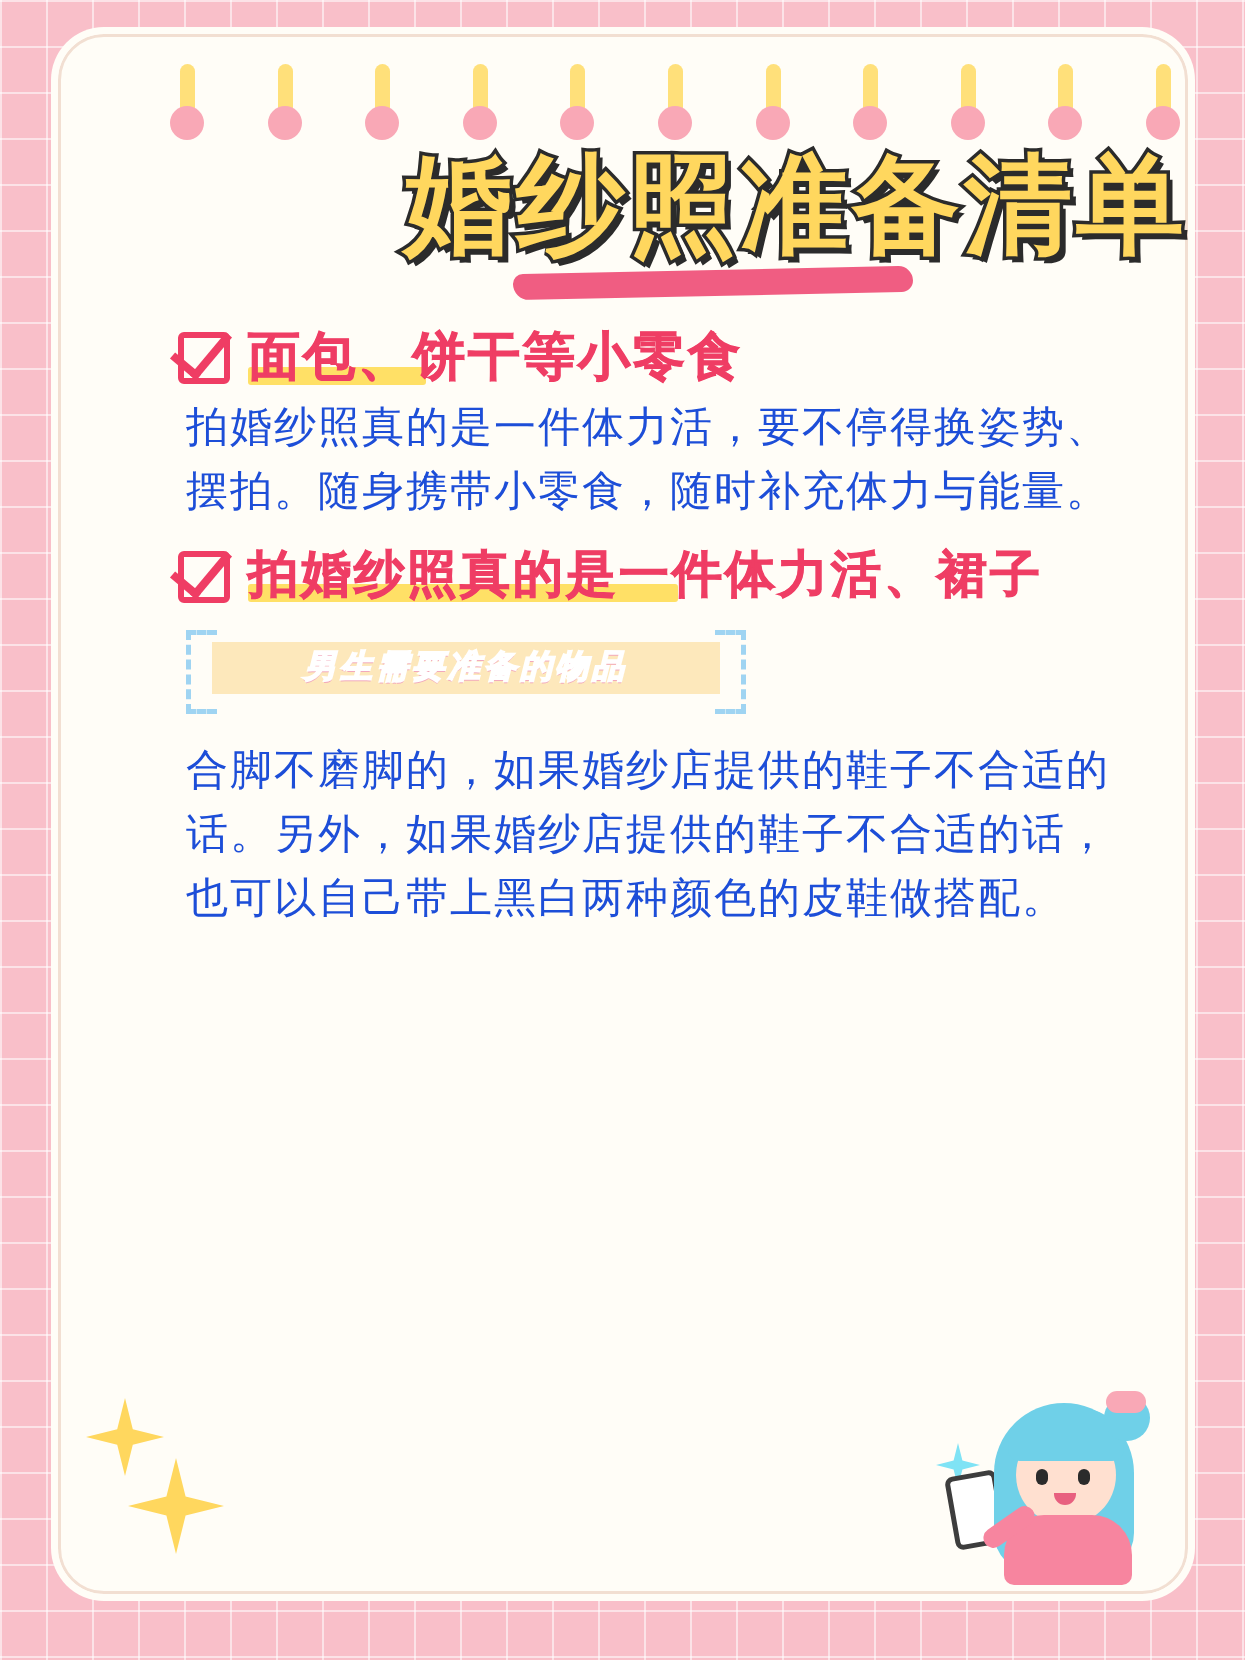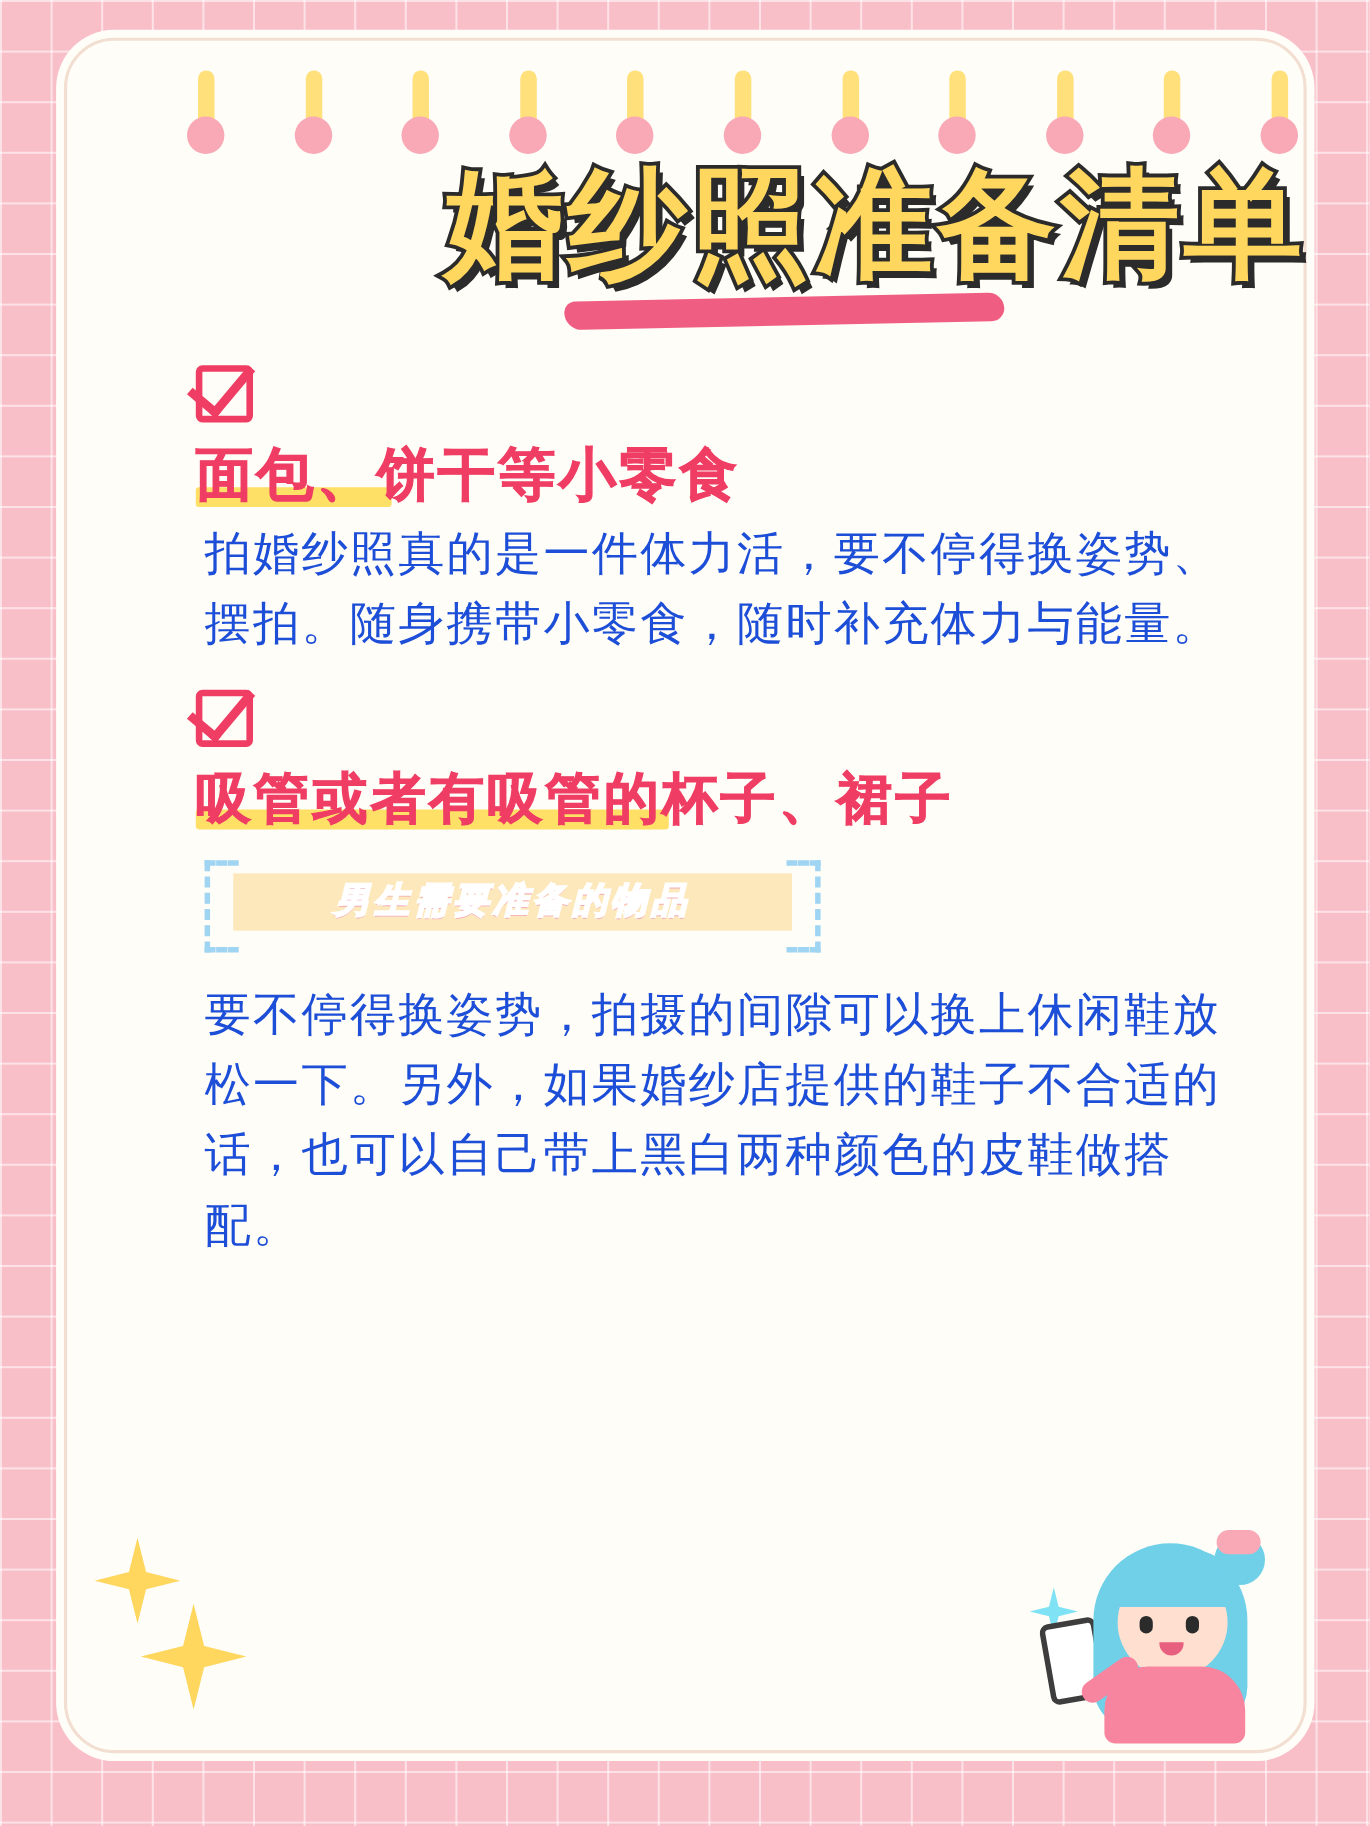--- a/index.html
+++ b/index.html
@@ -121,21 +121,20 @@
     width: 940px;
   }
 
   .item { margin-bottom: 6px; }
 
   .head-row {
     display: flex;
     align-items: flex-start;
     gap: 18px;
     margin-bottom: 8px;
-    flex-direction: column;
   }
   .check {
     flex: 0 0 auto;
     width: 52px;
     height: 52px;
     margin-top: 6px;
     position: relative;
   }
   .check .box {
     position: absolute;
@@ -327,34 +326,34 @@
 
 
     <div class="item">
       <div class="head-row">
         <div class="check">
           <div class="box"></div>
             <div class="tick"></div>
         </div>
         <div class="head-text" style="font-size:50px;">
           <span class="hl" style="width:430px;"></span>
-          <span class="txt">吸管或者有吸管的杯子、裙子</span>
+          <span class="txt">拍婚纱照真的是一件体力活、裙子</span>
         </div>
       </div>
     </div>
 
     <div class="section-tag">
       <div class="bracket-l"></div>
       <div class="bracket-r"></div>
       <div class="band"></div>
       <div class="label">男生需要准备的物品</div>
     </div>
 
     <div class="item">
-      <div class="body-text">要不停得换姿势，拍摄的间隙可以换上休闲鞋放松一下。另外，如果婚纱店提供的鞋子不合适的话，也可以自己带上黑白两种颜色的皮鞋做搭配。</div>
+      <div class="body-text">合脚不磨脚的，如果婚纱店提供的鞋子不合适的话。另外，如果婚纱店提供的鞋子不合适的话，也可以自己带上黑白两种颜色的皮鞋做搭配。</div>
     </div>
 
   </div>
 
   <div class="spark a"></div>
   <div class="spark b"></div>
 
   <div class="mascot">
     <div class="m-sparkle"></div>
     <div class="m-phone"></div>

